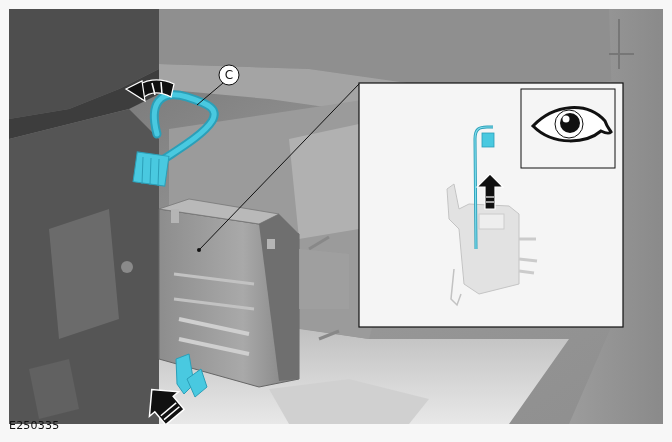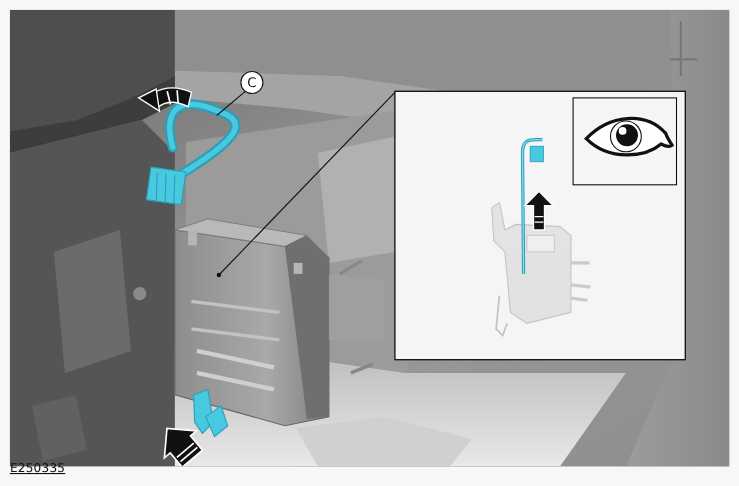--- a/index.html
+++ b/index.html
@@ -1,19 +1,19 @@
 <!DOCTYPE html>
 <html><head>
   <meta charset="utf-8">
   <style>
     html, body { margin: 0; padding: 0; background: #f7f7f7; }
     body { width: 672px; height: 442px; position: relative; overflow: hidden; font-family: "DejaVu Sans", sans-serif; }
     .figure { position: absolute; left: 9px; top: 9px; width: 654px; height: 415px; overflow: hidden; background: #8a8a8a; }
     .figure svg { display: block; }
-    .figure-id { position: absolute; left: 9px; top: 419px; font-size: 11px; color: #111; letter-spacing: 0.2px; text-decoration: underline; }
+    .figure-id { position: absolute; left: 9px; top: 419px; font-size: 11px; color: #111; letter-spacing: 0.2px; }
     .callout-label { font-family: "DejaVu Sans", sans-serif; font-size: 12px; }
   </style>
 </head>
 <body>
 
 <div class="figure">
   <svg width="654" height="415" viewBox="0 0 654 415" xmlns="http://www.w3.org/2000/svg">
     <defs>
       <linearGradient id="bgGrad" x1="0" y1="0" x2="1" y2="1">
         <stop offset="0" stop-color="#6a6a6a"></stop>

